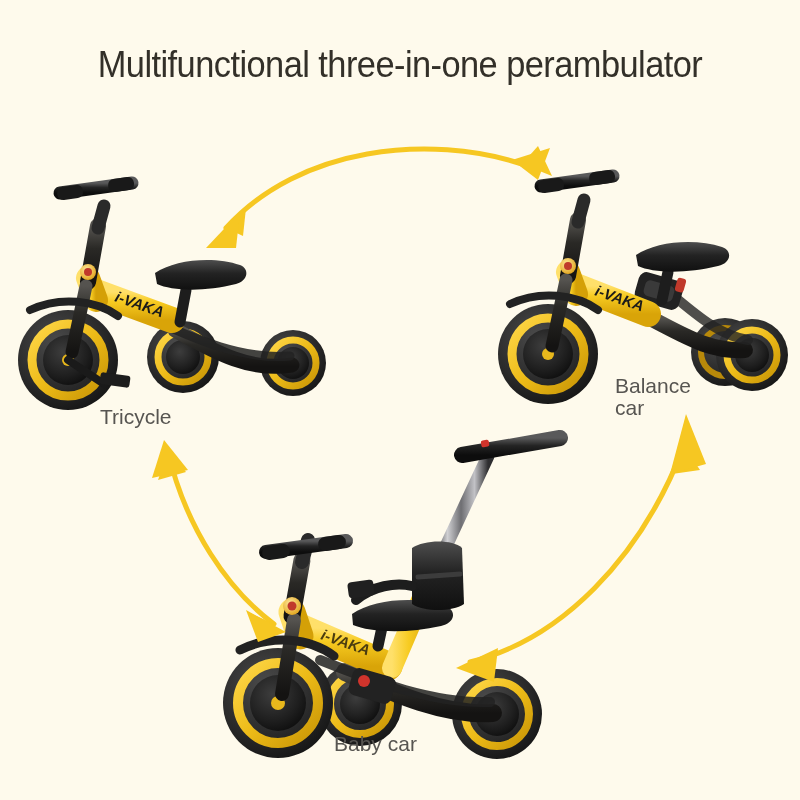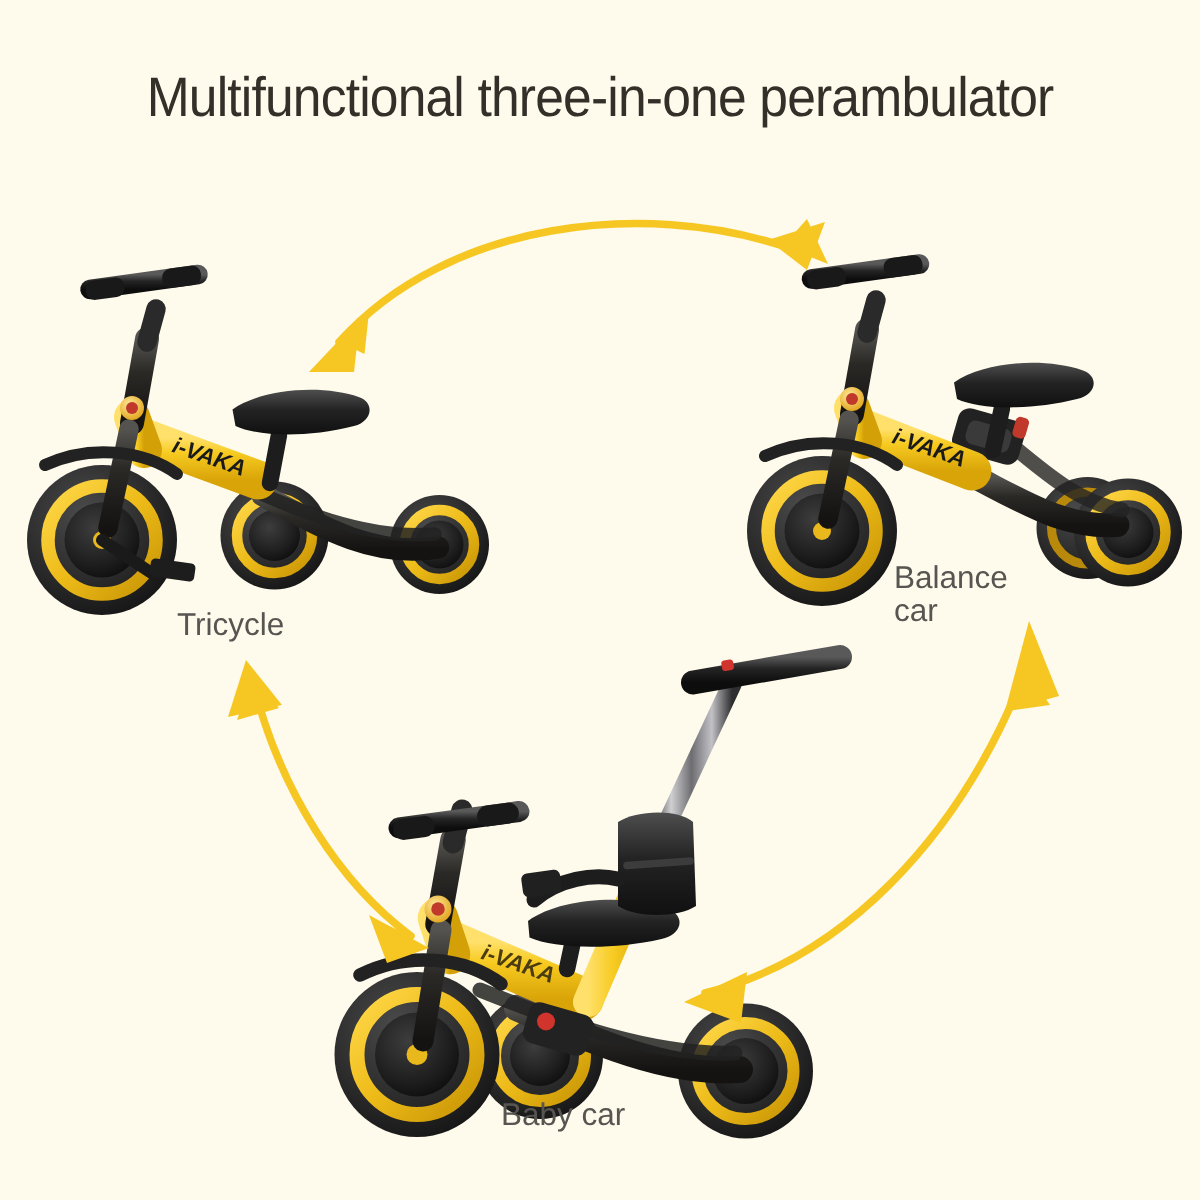--- a/index.html
+++ b/index.html
@@ -31,22 +31,22 @@
     white-space: nowrap;
   }
   .label {
     position: absolute;
     font-family: "Liberation Sans", sans-serif;
     font-size: 21px;
     color: #575551;
     line-height: 1.06;
     white-space: pre-line;
   }
-  #label-tricycle { left: 118px; top: 406px; }
-  #label-balance  { left: 596px; top: 375px; }
+  #label-tricycle { left: 100px; top: 406px; }
+  #label-balance  { left: 615px; top: 375px; }
   #label-babycar  { left: 334px; top: 733px; }
 
   .stage-svg {
     position: absolute;
     left: 0; top: 0;
     width: 800px;
     height: 800px;
   }
   .arrows-svg { pointer-events: none; }
 </style>

